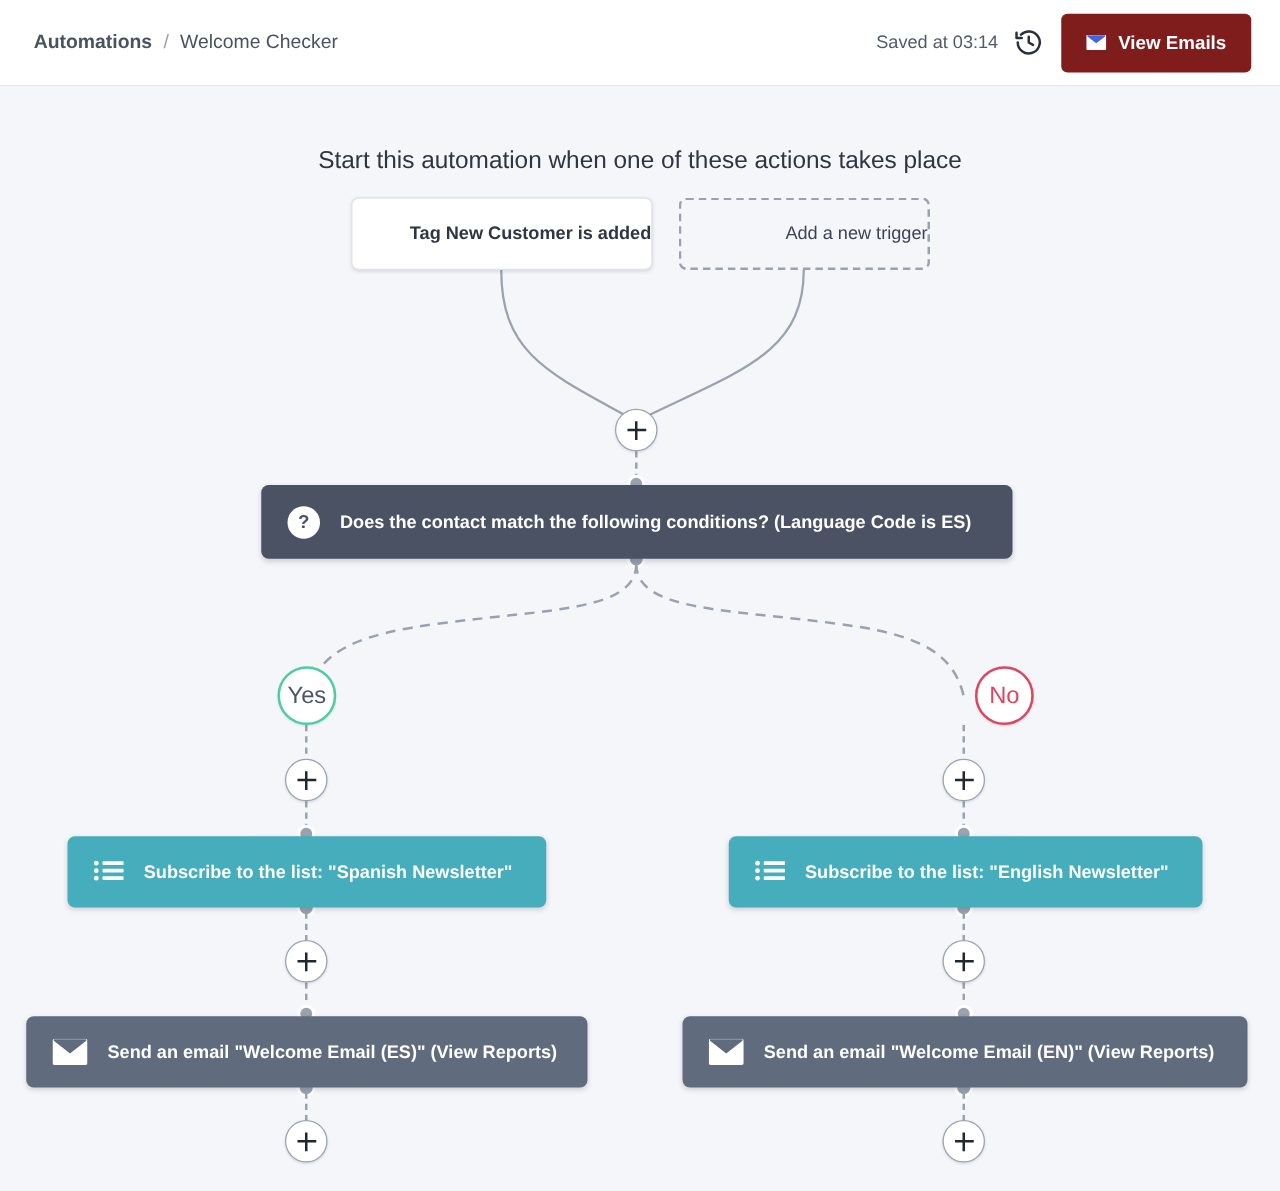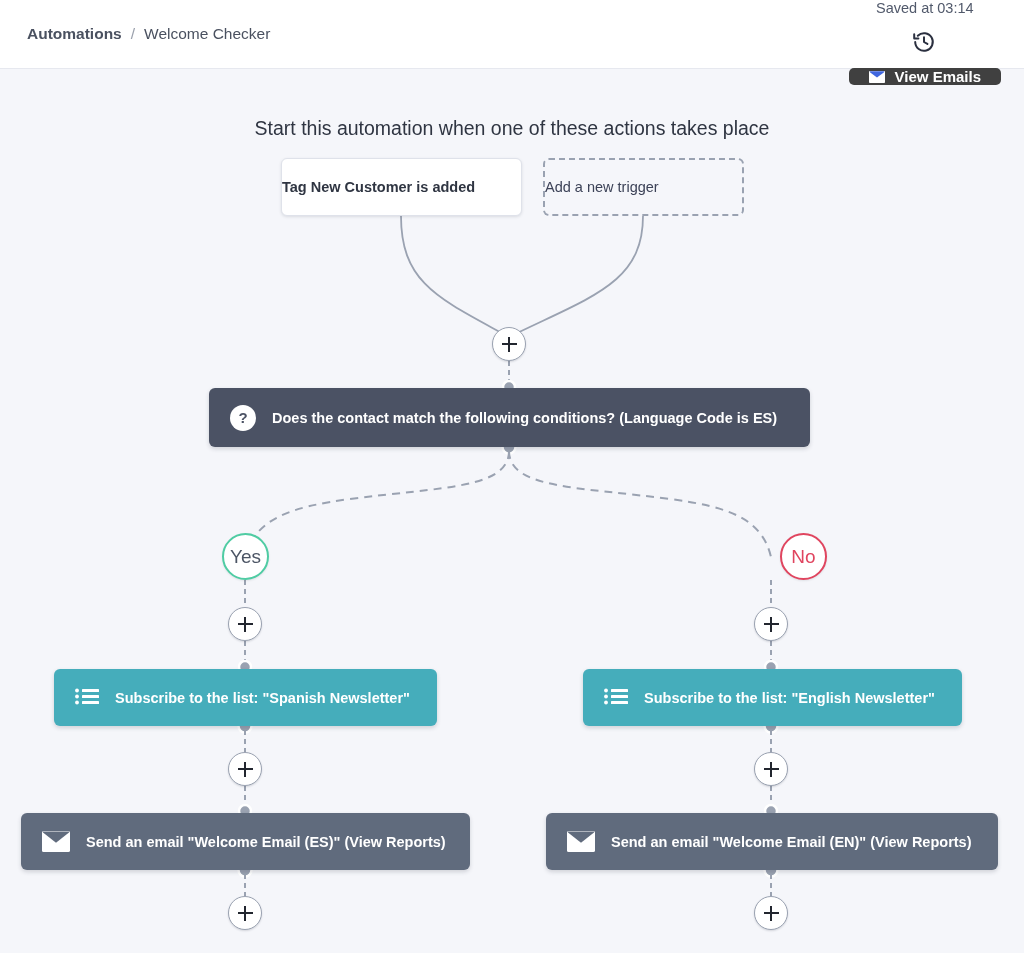--- a/index.html
+++ b/index.html
@@ -52,36 +52,35 @@
   }
 
   .header-right {
     position: absolute;
     right: 23px;
     top: 0;
     height: 68px;
     display: flex;
     align-items: center;
     gap: 14px;
-    flex-direction: column;
   }
   .saved-text {
     font-size: 14.5px;
     color: #51596b;
   }
   .history-icon {
     width: 24px;
     height: 24px;
     display: block;
     color: #2b3040;
     margin-left: -2px;
   }
   .view-emails-btn {
     height: 47px;
-    background: #404040;
+    background: #7f1d1d;
     border: none;
     border-radius: 5px;
     color: #ffffff;
     font-size: 15px;
     font-weight: 700;
     font-family: "Liberation Sans", sans-serif;
     padding: 0 20px;
     display: flex;
     align-items: center;
     gap: 10px;
@@ -116,21 +115,21 @@
     color: #2f3542;
   }
 
   
   .trigger-card {
     position: absolute;
     box-sizing: border-box;
     height: 58px;
     display: flex;
     align-items: center;
-    justify-content: flex-start;
+    justify-content: flex-end;
     border-radius: 6px;
     font-size: 14.5px;
     background: #ffffff;
   }
   .trigger-solid {
     left: 281px;
     top: 89px;
     width: 241px;
     border: 1px solid #dfe2ea;
     box-shadow: 0 1px 3px rgba(40,45,60,0.13);

